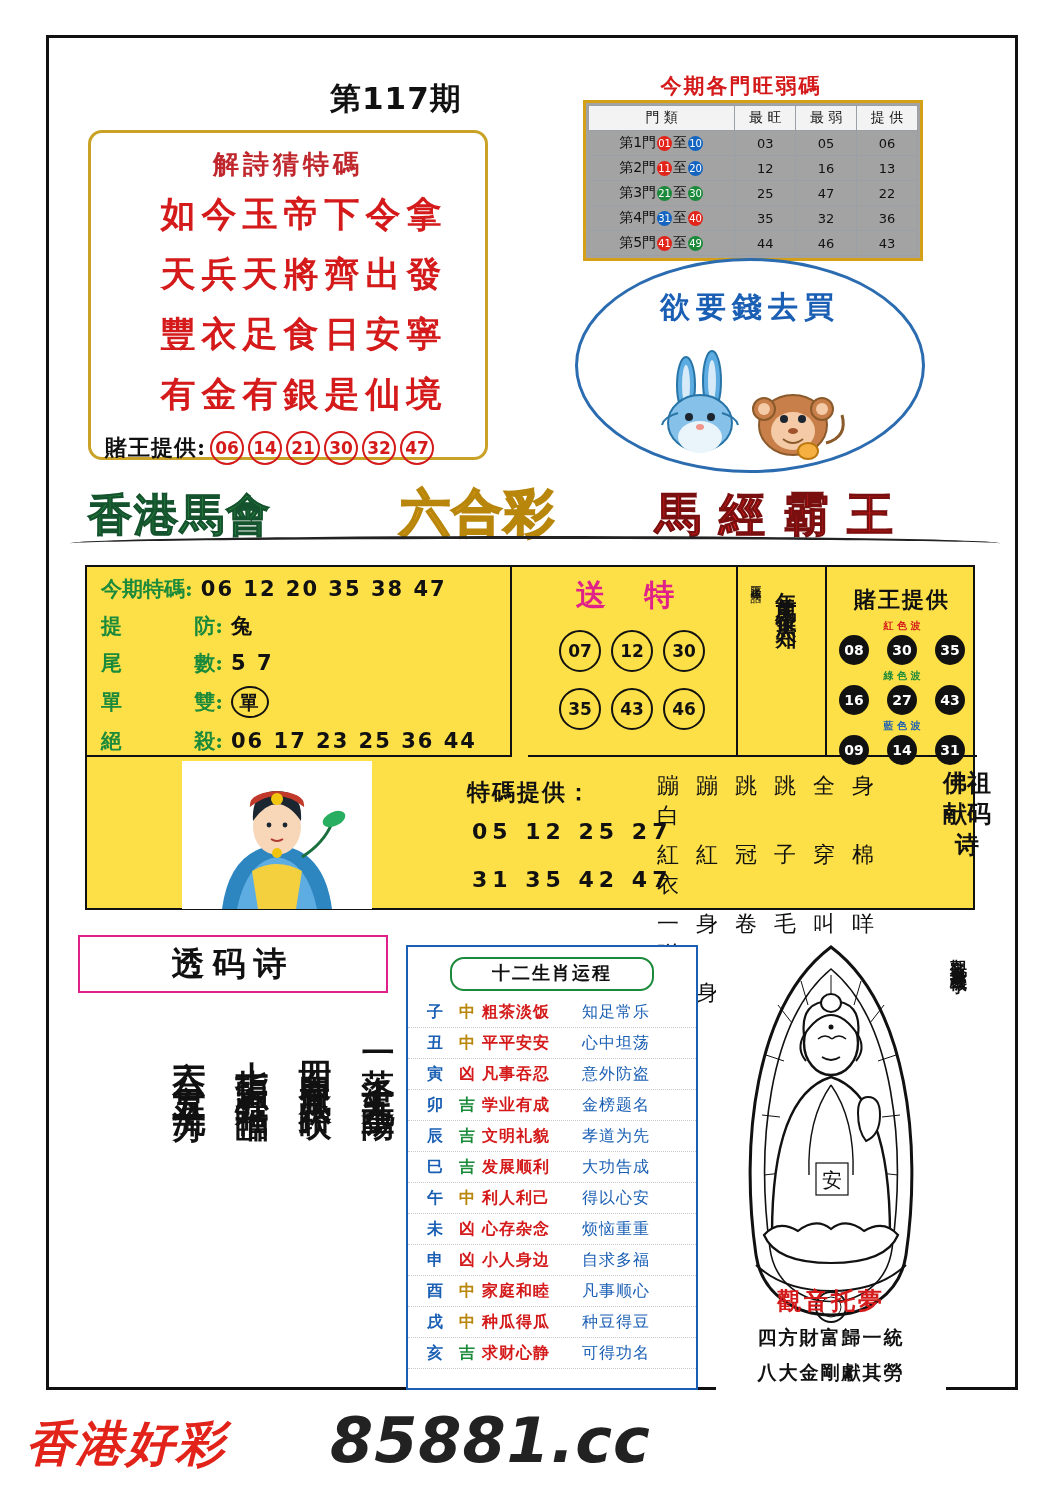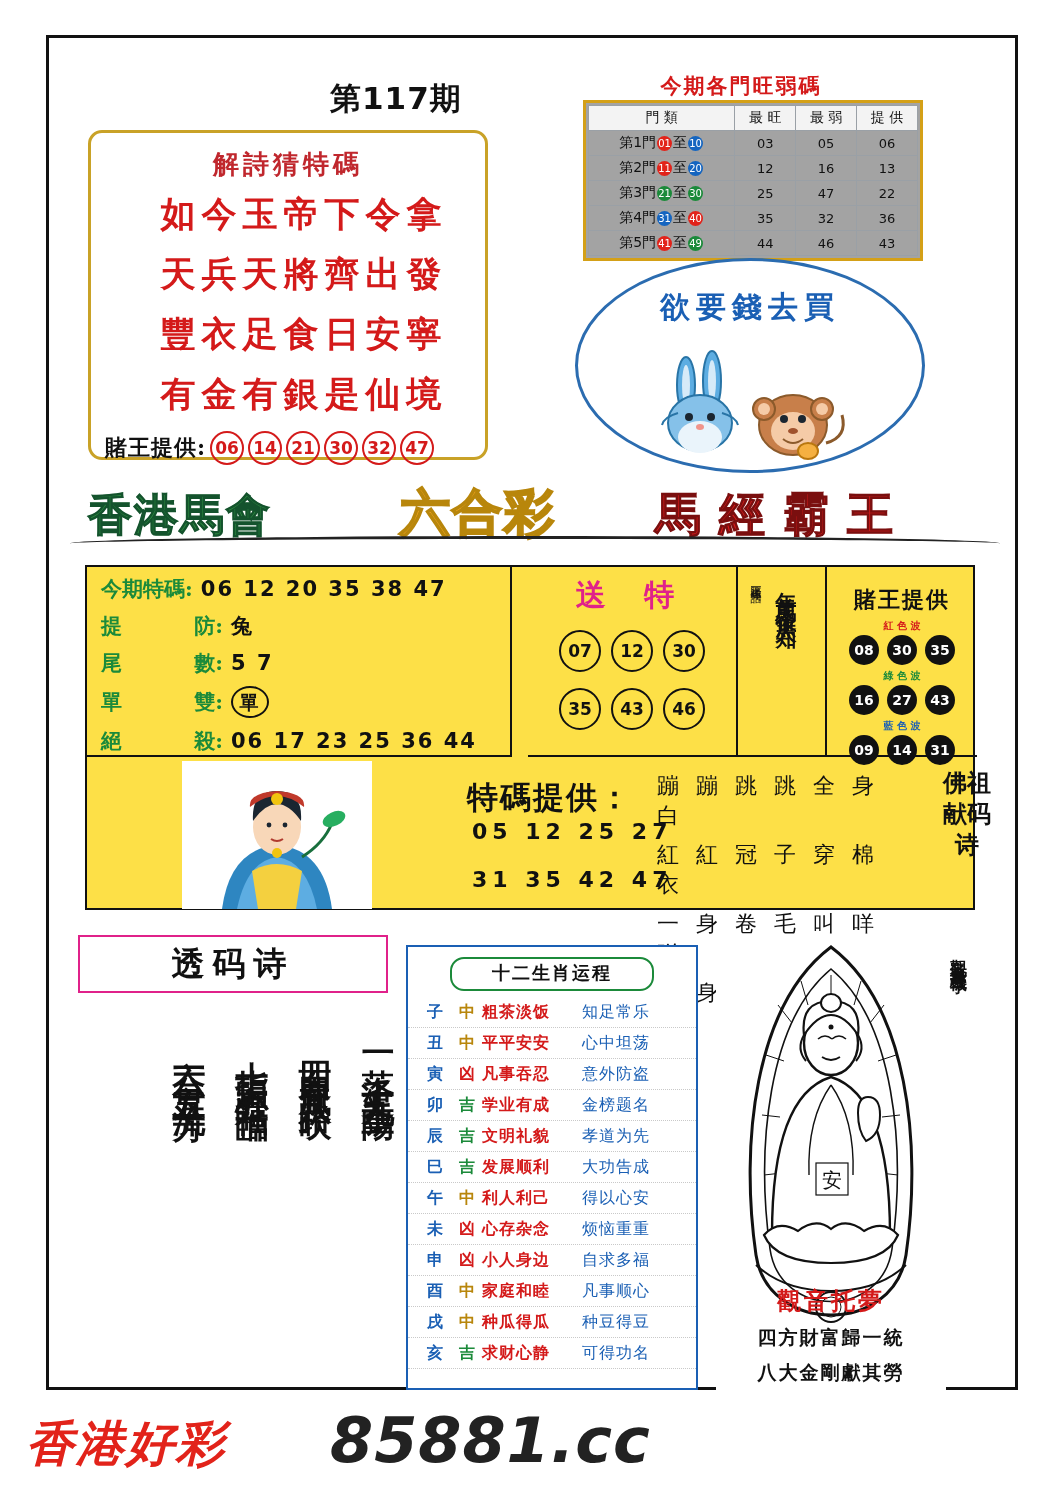--- a/index.html
+++ b/index.html
@@ -187,33 +187,33 @@
   .mr-title{
     text-align:center;margin-top:18px;
     font-family:"DejaVu Serif","Liberation Serif",serif;
     font-size:22px;font-weight:bold;color:#111;letter-spacing:2px;
   }
   .wave-label{
     display:flex;justify-content:space-around;font-size:10px;font-weight:bold;
     font-family:"DejaVu Serif","Liberation Serif",serif;margin-top:4px;
   }
   .wl-red{color:#d41a1a;} .wl-green{color:#1b8a3a;} .wl-blue{color:#1a5fb4;}
-  .ball-row{display:flex;justify-content:center;gap:8px;margin-top:2px;}
+  .ball-row{display:flex;justify-content:center;gap:18px;margin-top:2px;}
   .ball{
     width:30px;height:30px;border-radius:50%;background:#111;color:#fff;
     display:flex;align-items:center;justify-content:center;
     font-size:14px;font-weight:bold;
   }
   .mid-bottom{
     position:absolute;left:0;top:190px;width:100%;height:153px;
   }
   .guanyin{position:absolute;left:95px;top:4px;width:190px;height:148px;}
   .tema-label{
     position:absolute;left:380px;top:20px;
-    font-size:31px;font-weight:bold;color:#111;letter-spacing:2px;
+    font-size:23px;font-weight:bold;color:#111;letter-spacing:2px;
     font-family:"DejaVu Serif","Liberation Serif",serif;
   }
   .tema-n1{position:absolute;left:385px;top:62px;font-size:22px;font-weight:bold;color:#111;letter-spacing:5px;}
   .tema-n2{position:absolute;left:385px;top:110px;font-size:22px;font-weight:bold;color:#111;letter-spacing:5px;}
   .riddle{position:absolute;left:570px;top:14px;width:250px;}
   .riddle div{
     font-size:22px;color:#111;letter-spacing:5px;margin-bottom:9px;
     font-family:"DejaVu Serif","Liberation Serif",serif;
   }
   .fozu{

